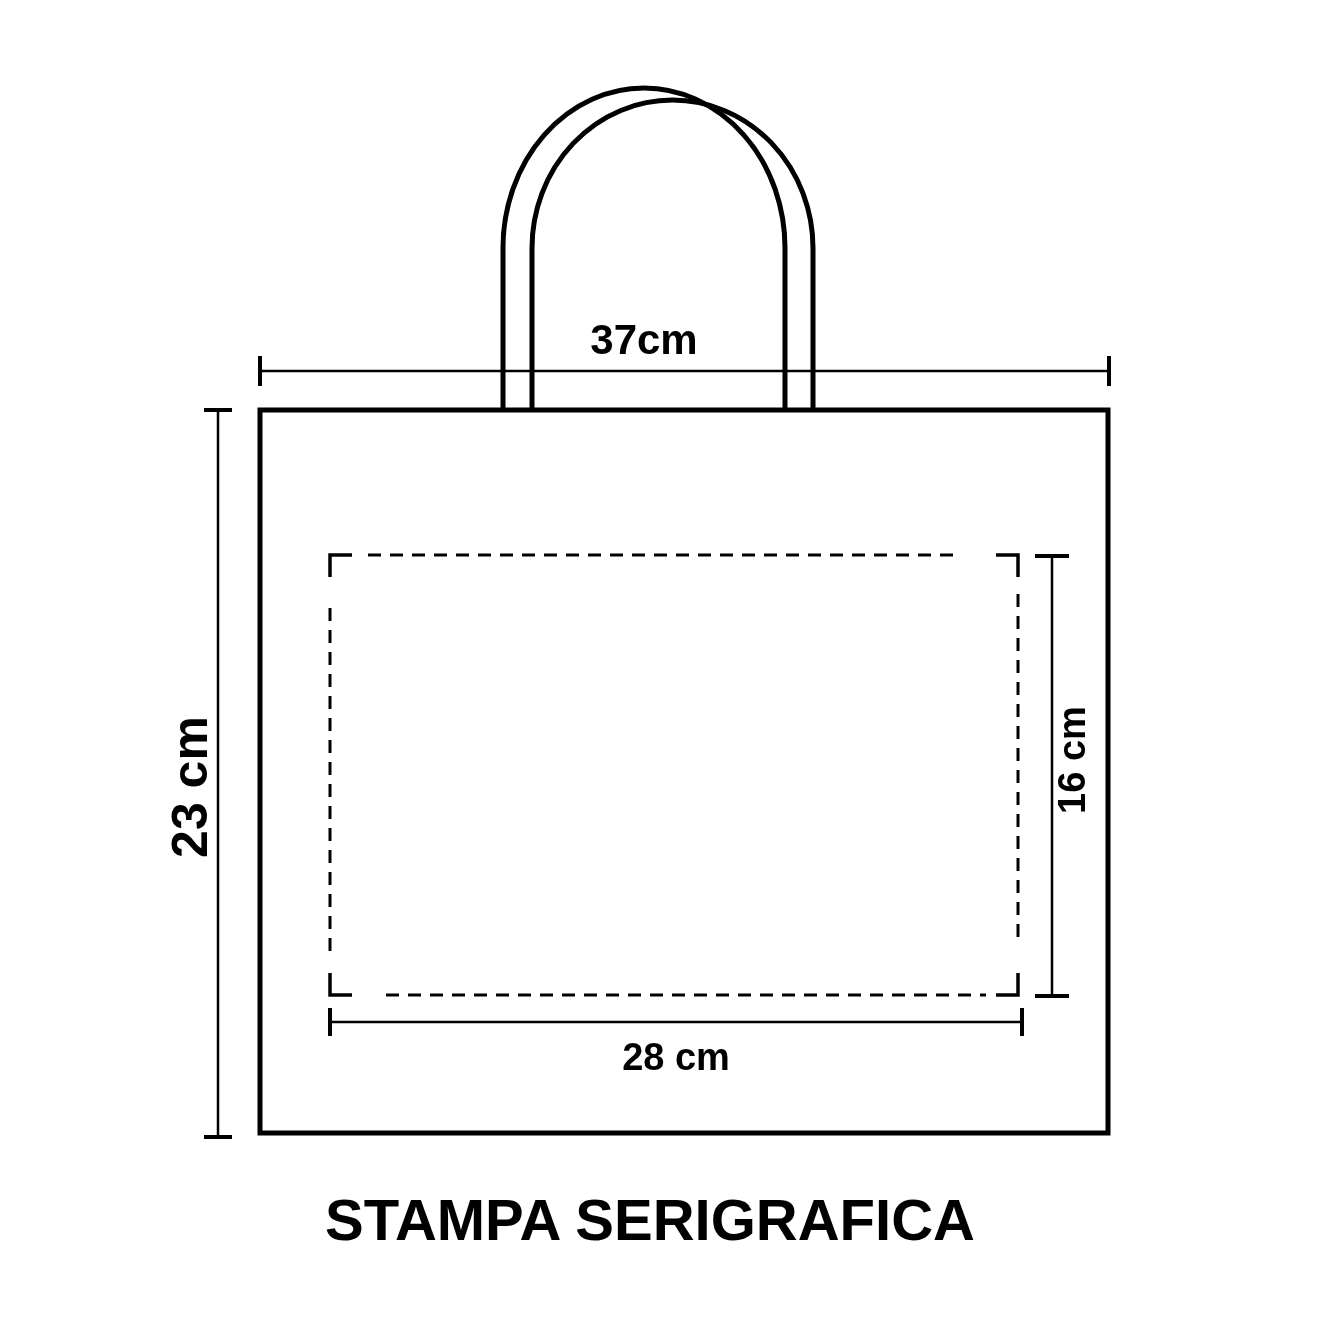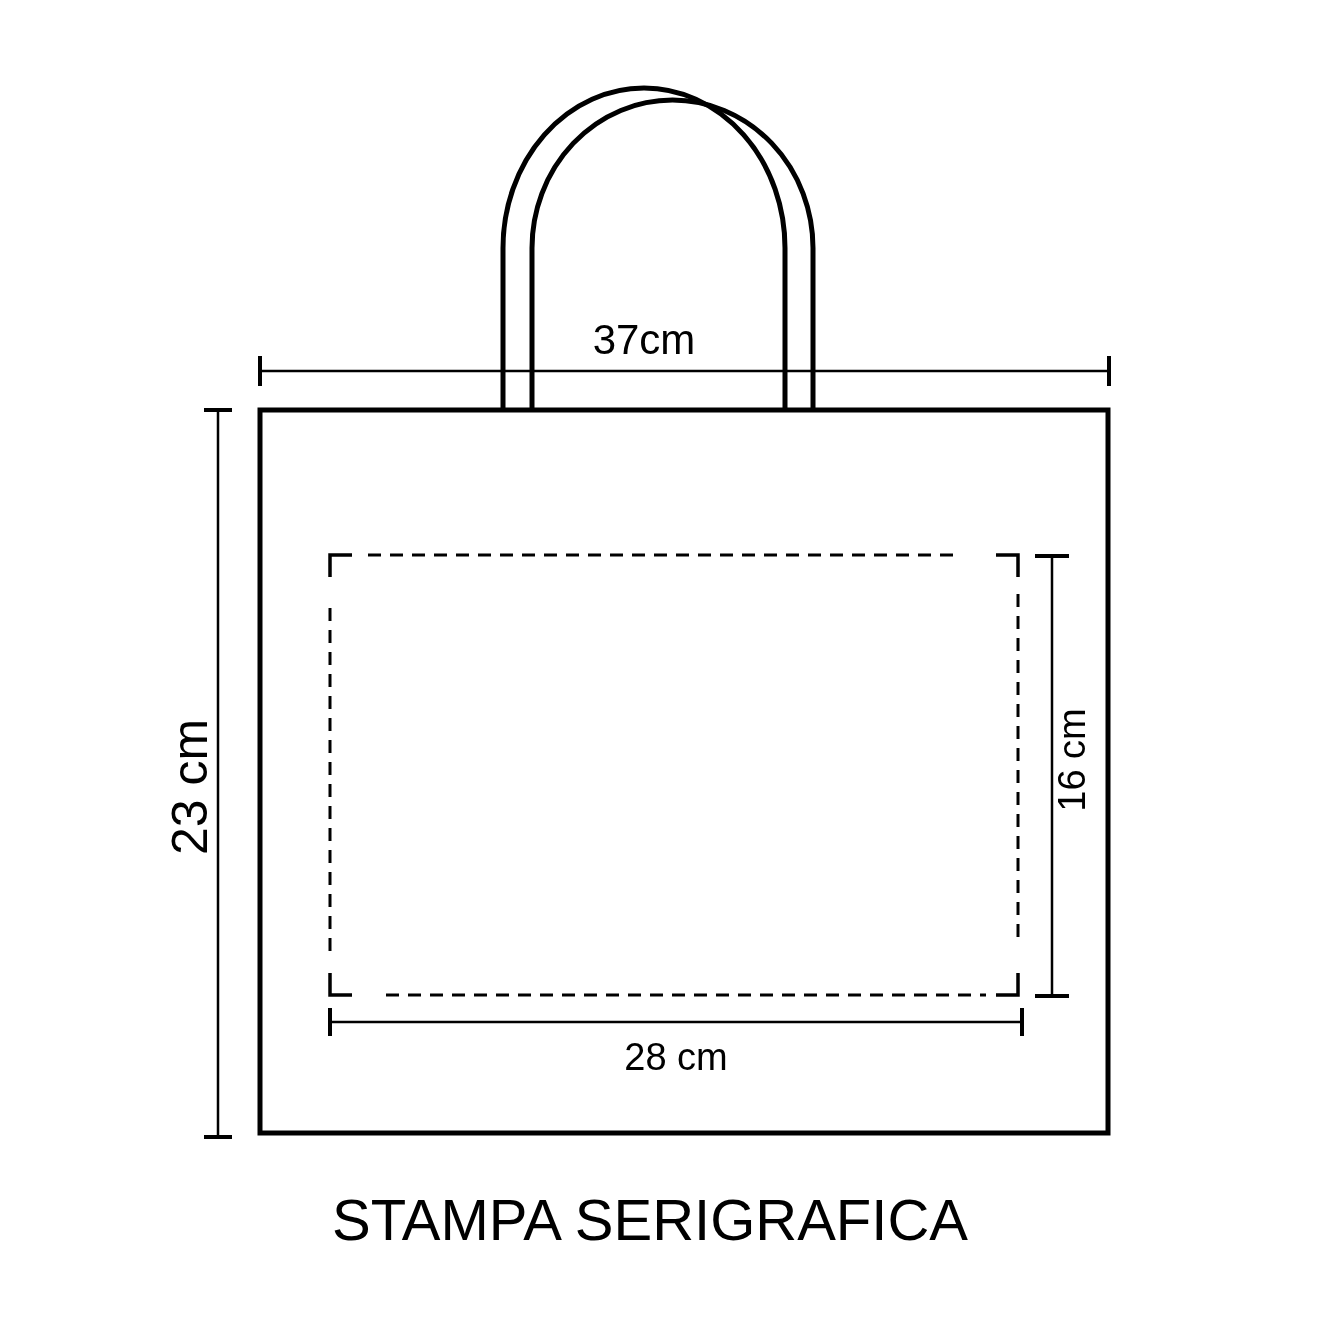--- a/index.html
+++ b/index.html
@@ -10,20 +10,21 @@
     margin:0;
     padding:0;
     background:var(--bg);
   }
   .canvas{
     position:relative;
     width:1333px;
     height:1333px;
     background:var(--bg);
     font-family:"Liberation Sans", sans-serif;
+    font-weight:bold;
   }
   svg{display:block;}
   .outline{
     fill:none;
     stroke:var(--ink);
     stroke-width:5;
   }
   .bag-face{
     fill:var(--bg);
     stroke:var(--ink);

